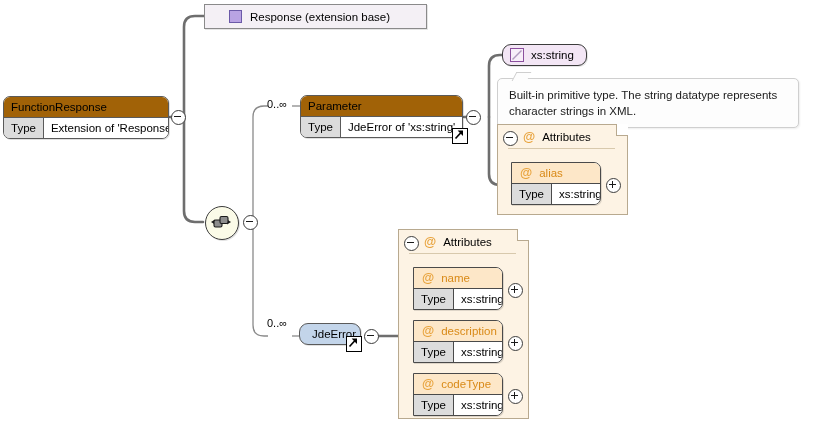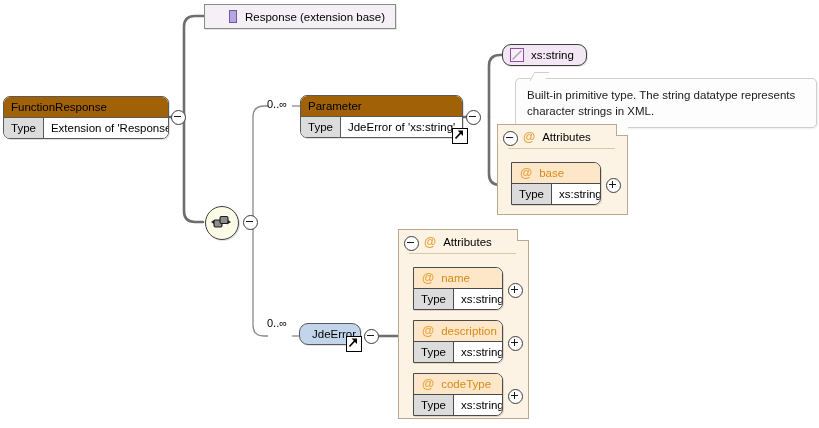--- a/index.html
+++ b/index.html
@@ -186,21 +186,20 @@
   .tooltip {
     position: absolute;
     background: #fdfdfd;
     border: 1px solid #cfcfcf;
     border-radius: 5px;
     padding: 8px 11px;
     font-size: 11.5px;
     line-height: 16px;
     color: #1a1a1a;
     box-shadow: 1px 1px 2px rgba(0,0,0,0.07);
-    margin-left: 18px;
   }
   .tooltip .tail {
     position: absolute;
     top: -7px; left: 16px;
     width: 14px; height: 8px;
     background: #fdfdfd;
     border-left: 1px solid #cfcfcf;
     border-top: 1px solid #cfcfcf;
     transform: skewX(-28deg);
   }
@@ -299,21 +298,21 @@
   <div class="node ctbox" style="left:3px; top:96px; width:166px;">
     <div class="hdr">FunctionResponse</div>
     <div class="row">
       <div class="k">Type</div>
       <div class="v">Extension of 'Response'</div>
     </div>
   </div>
   <div class="toggle" style="left:171px; top:110px;"></div>
 
   <div class="toggle plus" style="left:209px; top:10px;"></div>
-  <div class="node basebar" style="left:204px; top:4px; width:192px; height:25px; padding-left:24px;">
+  <div class="node basebar" style="left:204px; top:4px; width:223px; height:25px; padding-left:24px;">
     <span class="sq-elem"></span>
     <span class="lbl">Response (extension base)</span>
   </div>
 
   <div class="seq" style="left:205px; top:206px;">
     <svg width="30" height="30" viewBox="0 0 30 30">
       <line x1="7" y1="15" x2="23" y2="15" stroke="#1a1a1a" stroke-width="1.3"></line>
       <polygon points="5,15 9,12.5 9,17.5" fill="#1a1a1a"></polygon>
       <polygon points="25,15 21,12.5 21,17.5" fill="#1a1a1a"></polygon>
       <rect x="8" y="13" width="8" height="7" rx="1.5" fill="#8d8d8d" stroke="#1a1a1a" stroke-width="1.1"></rect>
@@ -358,21 +357,21 @@
       <span class="at-sym">@</span>
       <span class="t">Attributes</span>
     </div>
     <div class="divider"></div>
   </div>
   <div class="toggle" style="left:503px; top:131px;"></div>
 
   <div class="attritem" style="left:511px; top:162px; width:88px;">
     <div class="ahdr">
       <span class="at-sym">@</span>
-      <span class="an">base</span>
+      <span class="an">alias</span>
     </div>
     <div class="arow">
       <div class="k">Type</div>
       <div class="v">xs:string</div>
     </div>
   </div>
   <div class="toggle plus" style="left:606px; top:178px;"></div>
 
   <div class="mult" style="left:267px; top:317px;">0..∞</div>
   <div class="node elpill" style="left:299px; top:323px; width:62px;">JdeError</div>

